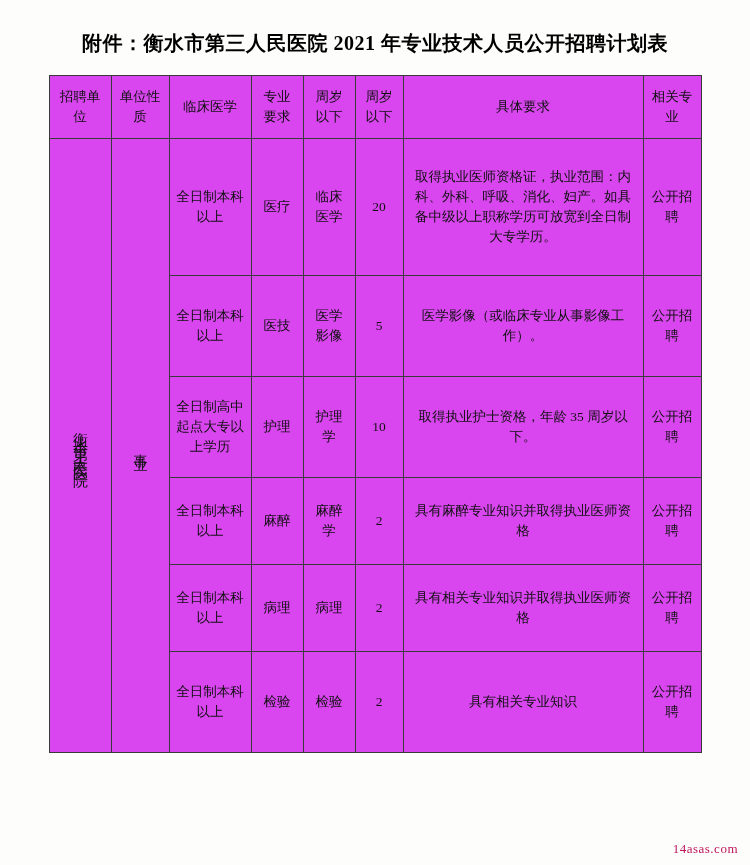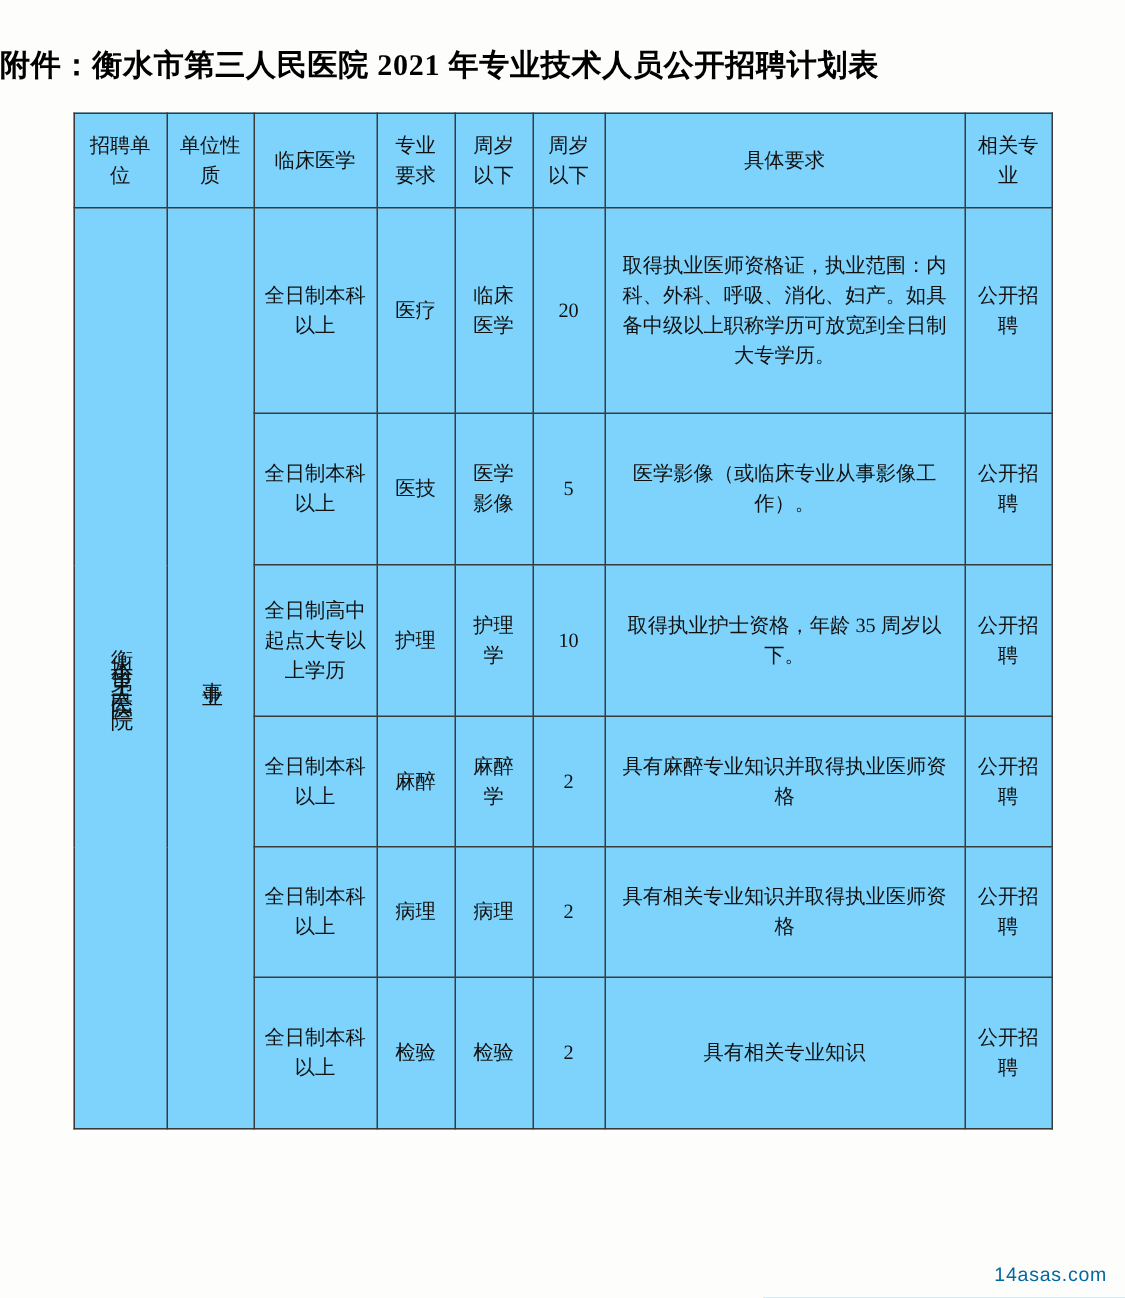--- a/index.html
+++ b/index.html
@@ -15,34 +15,34 @@
     position: relative;
     overflow: hidden;
   }
   .page {
     position: relative;
     width: 750px;
     height: 865px;
     background: #fdfdfb;
   }
   .doc-title {
-    text-align: left;
+    text-align: center;
     font-size: 20px;
     font-weight: bold;
     letter-spacing: 0.5px;
     padding-top: 30px;
     padding-bottom: 18px;
     color: #000;
   }
   table.plan {
     border-collapse: collapse;
     margin: 0 auto;
     width: 652px;
     table-layout: fixed;
-    background: #7dd3fc;
+    background: #d946ef;
   }
   table.plan td, table.plan th {
     border: 1px solid #3a3a3a;
     padding: 4px 6px;
     font-size: 13.5px;
     line-height: 1.5;
     color: #111;
     vertical-align: middle;
     text-align: center;
     font-weight: normal;
@@ -100,23 +100,23 @@
     font-size: 16px;
   }
   .row-tall td { height: 128px; }
   .row-mid td  { height: 92px; }
   .row-sm td   { height: 78px; }
 
   .watermark {
     position: absolute;
     right: 12px;
     bottom: 8px;
-    font-family: Liberation Sans, sans-serif;
+    font-family: Liberation Serif, serif;
     font-size: 13px;
-    color: #0369a1;
+    color: #be185d;
     letter-spacing: 0.5px;
   }
 </style>
 </head>
 <body>
 
 <div class="page">
 
   <div class="doc-title">附件：衡水市第三人民医院 2021 年专业技术人员公开招聘计划表</div>
 

